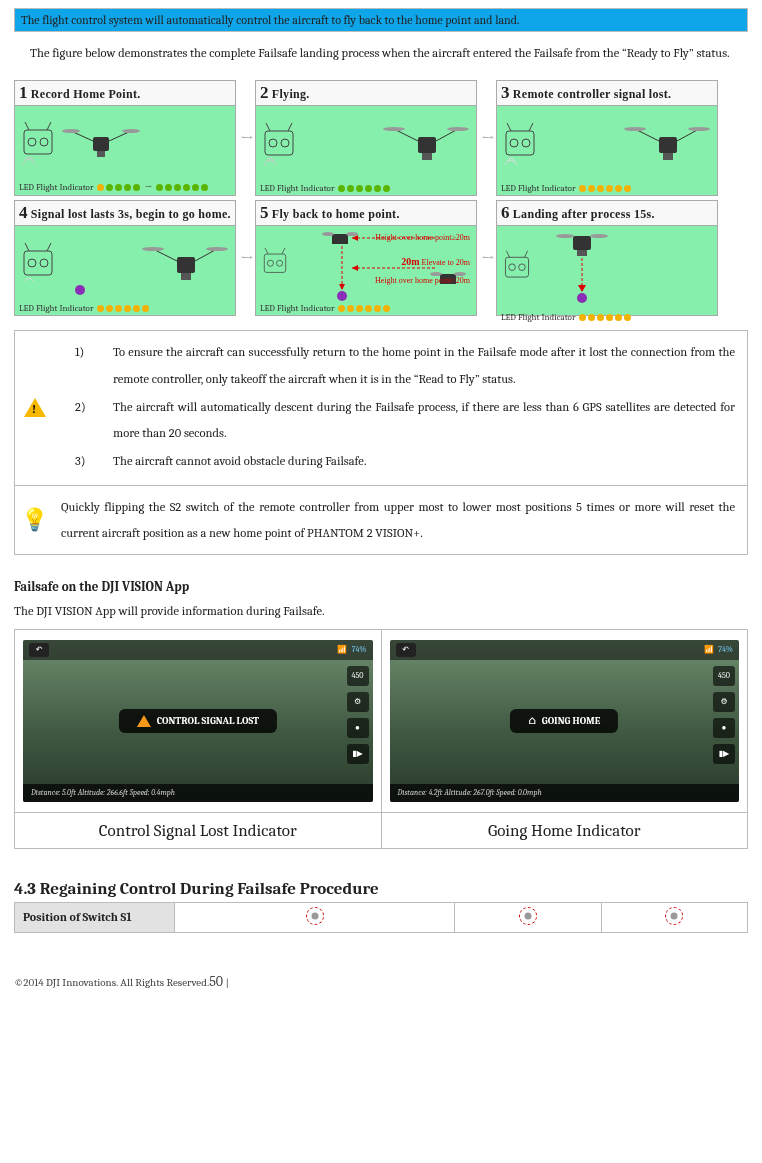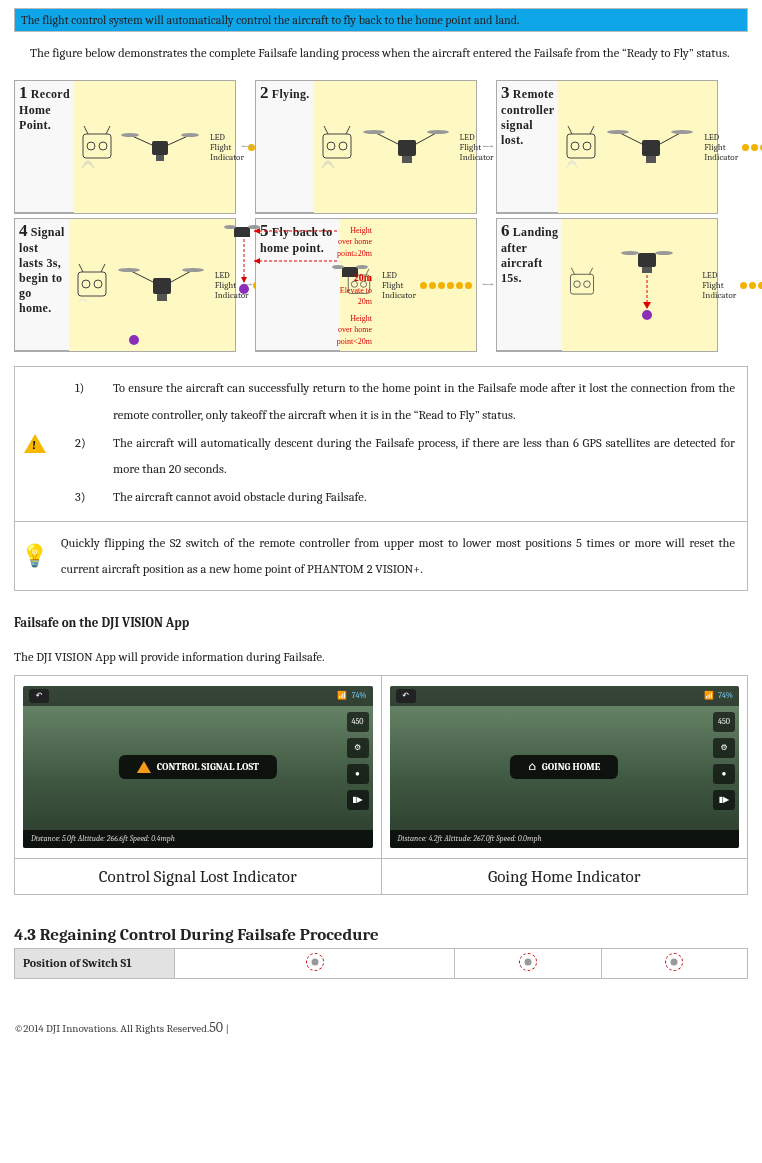--- a/index.html
+++ b/index.html
@@ -29,24 +29,24 @@
       margin-bottom: 14px;
     }
     .steps-row {
       display: flex;
       align-items: center;
       gap: 4px;
     }
     .step {
       border: 1px solid #aaa;
       width: 222px;
-      height: 134px;
-      background: #fef9c3;
-      display: flex;
-      flex-direction: row;
+      height: 116px;
+      background: #86efac;
+      display: flex;
+      flex-direction: column;
     }
     .step-title {
       border-bottom: 1px solid #aaa;
       padding: 2px 4px;
       font-family: "Times New Roman", serif;
       font-weight: bold;
       font-size: 12px;
       letter-spacing: 0.3px;
       background: #f8f8f8;
     }
@@ -143,21 +143,21 @@
     }
     .notice-body ol li::before {
       content: counter(item) ")";
       position: absolute;
       left: 14px;
     }
     h3.sub {
       font-family: Cambria, Georgia, serif;
       font-weight: bold;
       font-size: 13px;
-      margin-bottom: 16px;
+      margin-bottom: 6px;
     }
     .app-intro {
       margin-bottom: 6px;
       line-height: 1.8;
     }
     .app-table {
       width: 100%;
       border-collapse: collapse;
       margin-bottom: 30px;
     }
@@ -497,21 +497,21 @@
             <span class="led y"></span>
             <span class="led y"></span>
             <span class="led y"></span>
           </span>
       </div>
     </div>
 
     <div class="flow-arrow">→</div>
 
     <div class="step">
-      <div class="step-title"><span class="num">6</span><span>Landing after aircraft 15s.</span></div>
+      <div class="step-title"><span class="num">6</span><span>Landing after process 15s.</span></div>
       <div class="step-body">
         <svg width="28" height="40" viewBox="0 0 34 46">
             <rect x="3" y="10" width="28" height="24" rx="3" fill="none" stroke="#444"></rect>
             <line x1="8" y1="10" x2="4" y2="2" stroke="#444"></line>
             <line x1="26" y1="10" x2="30" y2="2" stroke="#444"></line>
             <circle cx="11" cy="22" r="4" fill="none" stroke="#444"></circle>
             <circle cx="23" cy="22" r="4" fill="none" stroke="#444"></circle>
           </svg>
         <svg width="80" height="76" viewBox="0 0 80 76" style="margin-left:10px">
           <rect x="26" y="6" width="18" height="14" rx="2" fill="#333"></rect>

